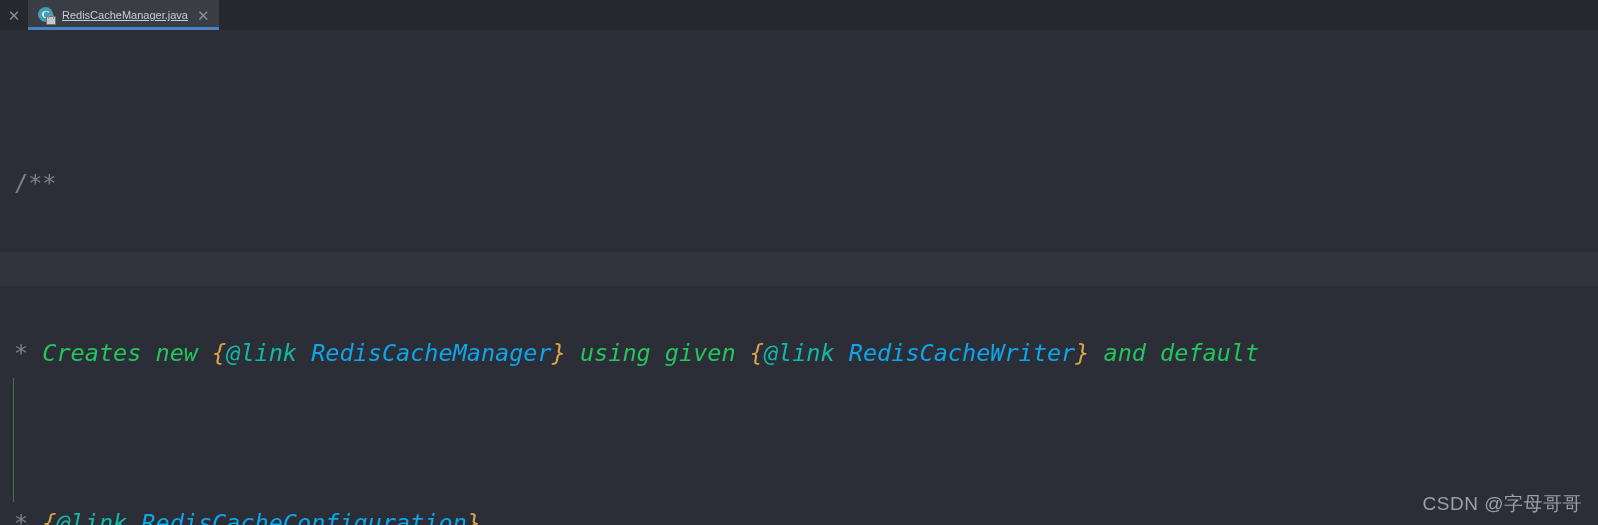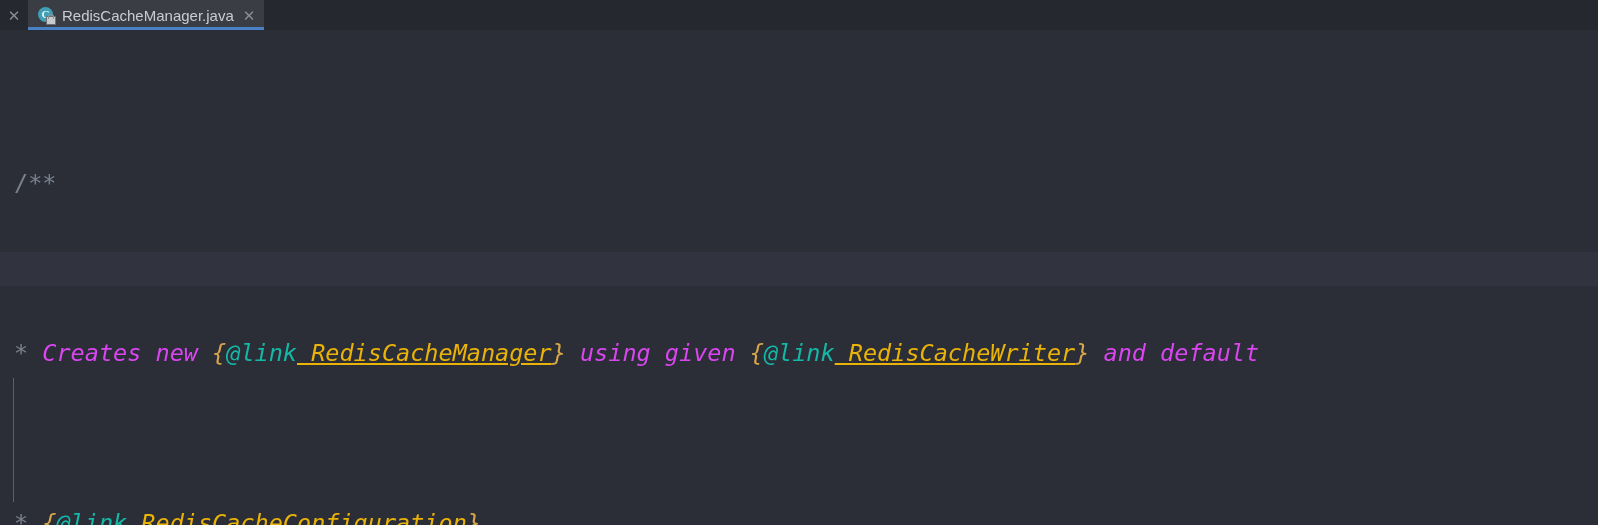--- a/index.html
+++ b/index.html
@@ -87,22 +87,23 @@
     position: absolute;
     left: 1px; top: -3px;
     width: 4px; height: 4px;
     border: 1px solid #8d9096;
     border-bottom: none;
     border-radius: 3px 3px 0 0;
   }
   .tab-label {
     color: #c9ccd1;
     font-family: "Liberation Sans", sans-serif;
-    font-size: 15px;
+    font-size: 11px;
     white-space: nowrap;
+    text-decoration: underline;
   }
   .tab-close {
     color: #8b8e94;
     font-family: "Liberation Sans", sans-serif;
     font-size: 15px;
     line-height: 1;
     padding-left: 2px;
     user-select: none;
   }
 
@@ -143,25 +144,25 @@
     line-height: 34px;
     white-space: pre;
   }
   .ln {
     height: 34px;
     padding-left: 14px;
     white-space: pre;
   }
 
   
-  .cmt      { color: #d946ef; font-style: italic; }
+  .cmt      { color: #22c55e; font-style: italic; }
   .cmt-pl   { color: #7a828e; font-style: normal; }
   .tag      { color: #14b8a6; font-style: italic; }
   .brace    { color: #d8a64a; font-style: italic; }
-  .linkref  { color: #eab308; font-style: italic; text-decoration: underline; }
+  .linkref  { color: #0ea5e9; font-style: italic; }
 
   
   #watermark {
     position: absolute;
     right: 16px;
     bottom: 8px;
     color: #9aa0aa;
     font-family: "Liberation Sans", sans-serif;
     font-size: 19px;
     letter-spacing: 0.5px;
@@ -233,13 +234,14 @@
 
       
       
 
       
       
 
     </div>
   </div>
 
+  <div id="watermark">CSDN @字母哥哥</div>
 </div>
 
 </body></html>

